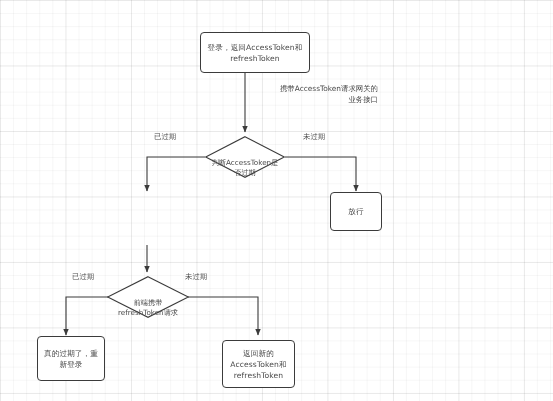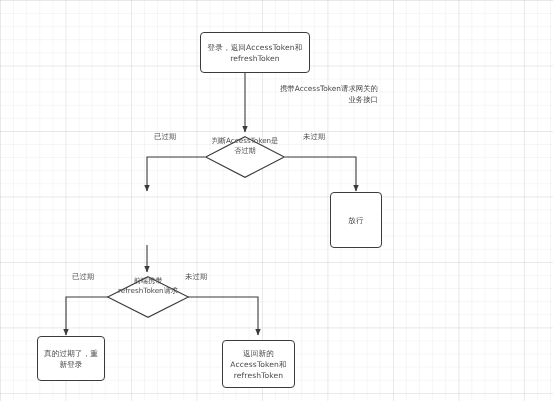--- a/index.html
+++ b/index.html
@@ -23,21 +23,21 @@
 
   .node{
     position:absolute;box-sizing:border-box;
     background:#ffffff;border:1px solid #3b3b3b;border-radius:4px;
     display:flex;align-items:center;justify-content:center;text-align:center;
     color:#4a4a4a;font-size:7.6px;line-height:1.45;letter-spacing:0.1px;
     padding:2px 3px;
   }
   .node span{display:block;}
   .diamond{
-    position:absolute;display:flex;align-items:flex-start;justify-content:center;
+    position:absolute;display:flex;align-items:flex-end;justify-content:center;
     text-align:center;color:#4a4a4a;font-size:7.2px;line-height:1.4;
   }
   .diamond .dshape{position:absolute;left:0;top:0;width:100%;height:100%;}
   .diamond .dlabel{position:relative;z-index:2;padding:0 6px;}
   .edge-label{
     position:absolute;color:#4a4a4a;font-size:7.4px;line-height:1.45;
     text-align:left;white-space:nowrap;
   }
 </style>
 </head>
@@ -84,21 +84,21 @@
 
   <div class="edge-label" style="left:154px;top:132px;">
     <span>已过期</span>
   </div>
 
   <div class="edge-label" style="left:303px;top:132px;">
     <span>未过期</span>
   </div>
 
 
-  <div class="node" style="left:330px;top:192px;width:52px;height:56px;">
+  <div class="node" style="left:330px;top:192px;width:52px;height:39px;">
     <span>放行</span>
   </div>
 
   <div class="diamond" style="left:107px;top:276px;width:82px;height:42px;">
     <svg class="dshape" viewBox="0 0 82 42" preserveAspectRatio="none">
       <polygon points="41,0.7 81.3,21 41,41.3 0.7,21" fill="#ffffff" stroke="#3b3b3b" stroke-width="1.1"></polygon>
     </svg>
     <span class="dlabel">前端携带refreshToken请求</span>
   </div>
 

